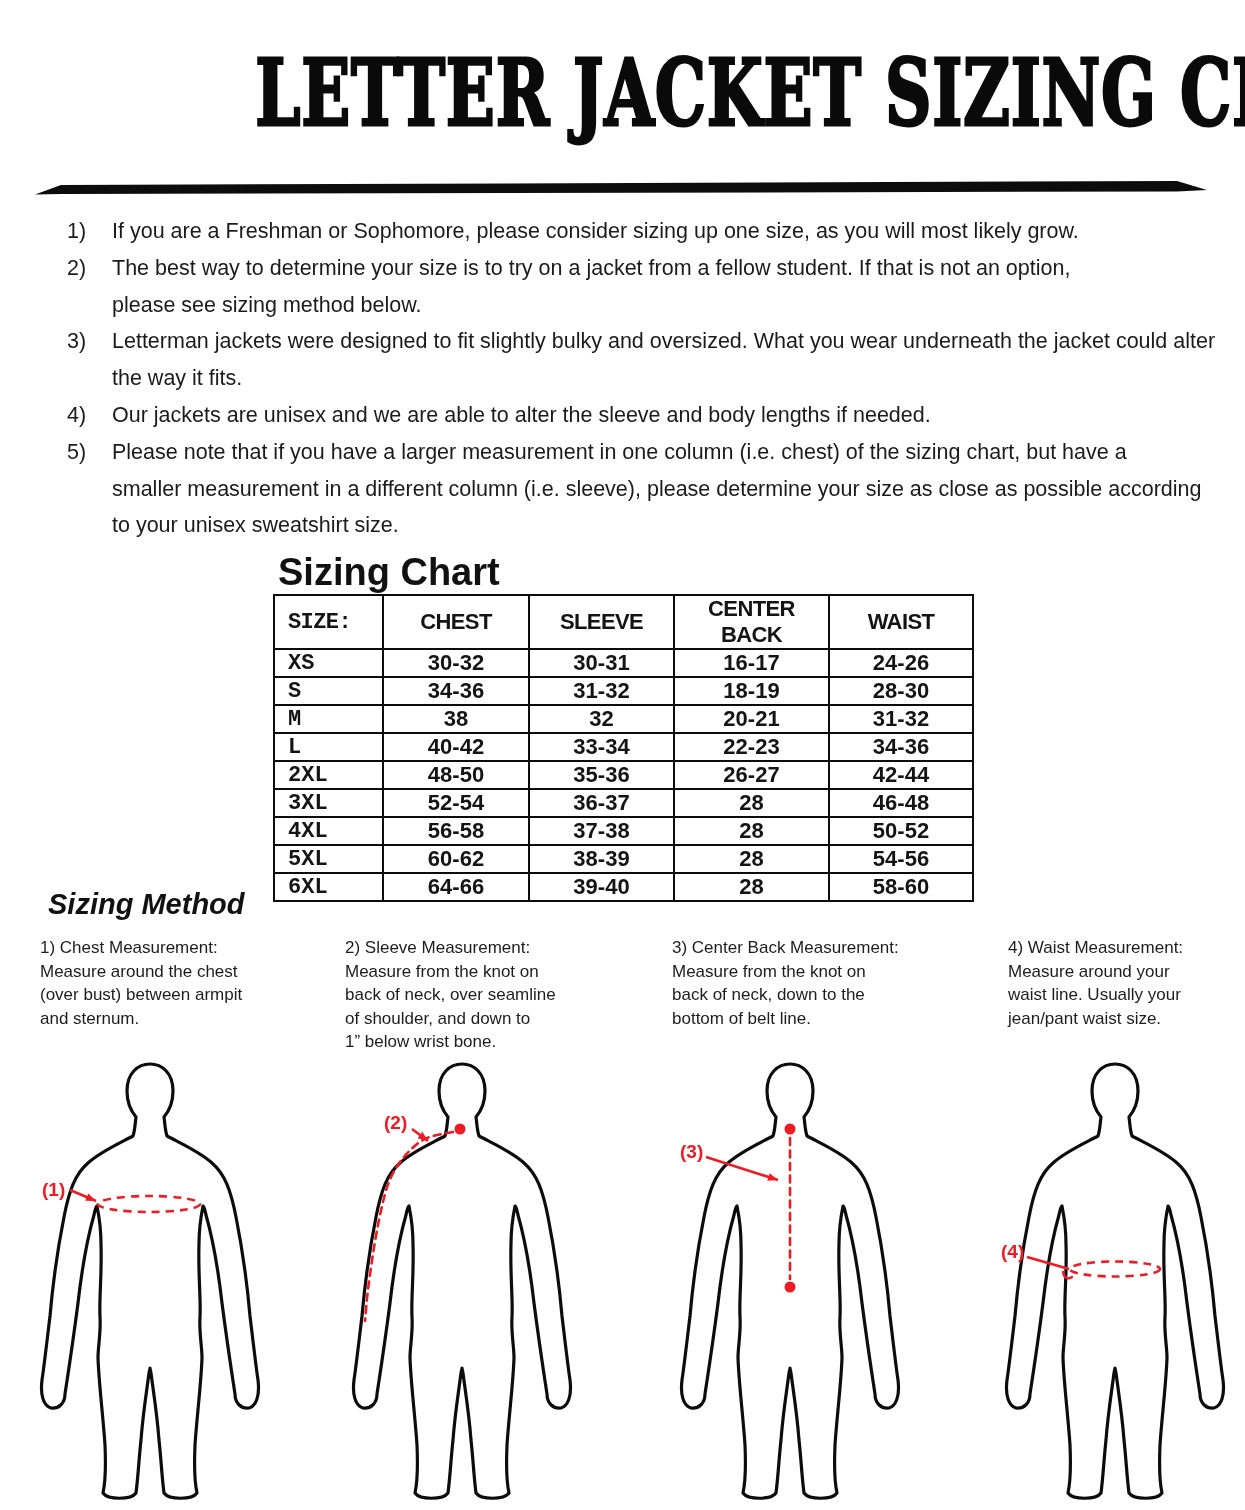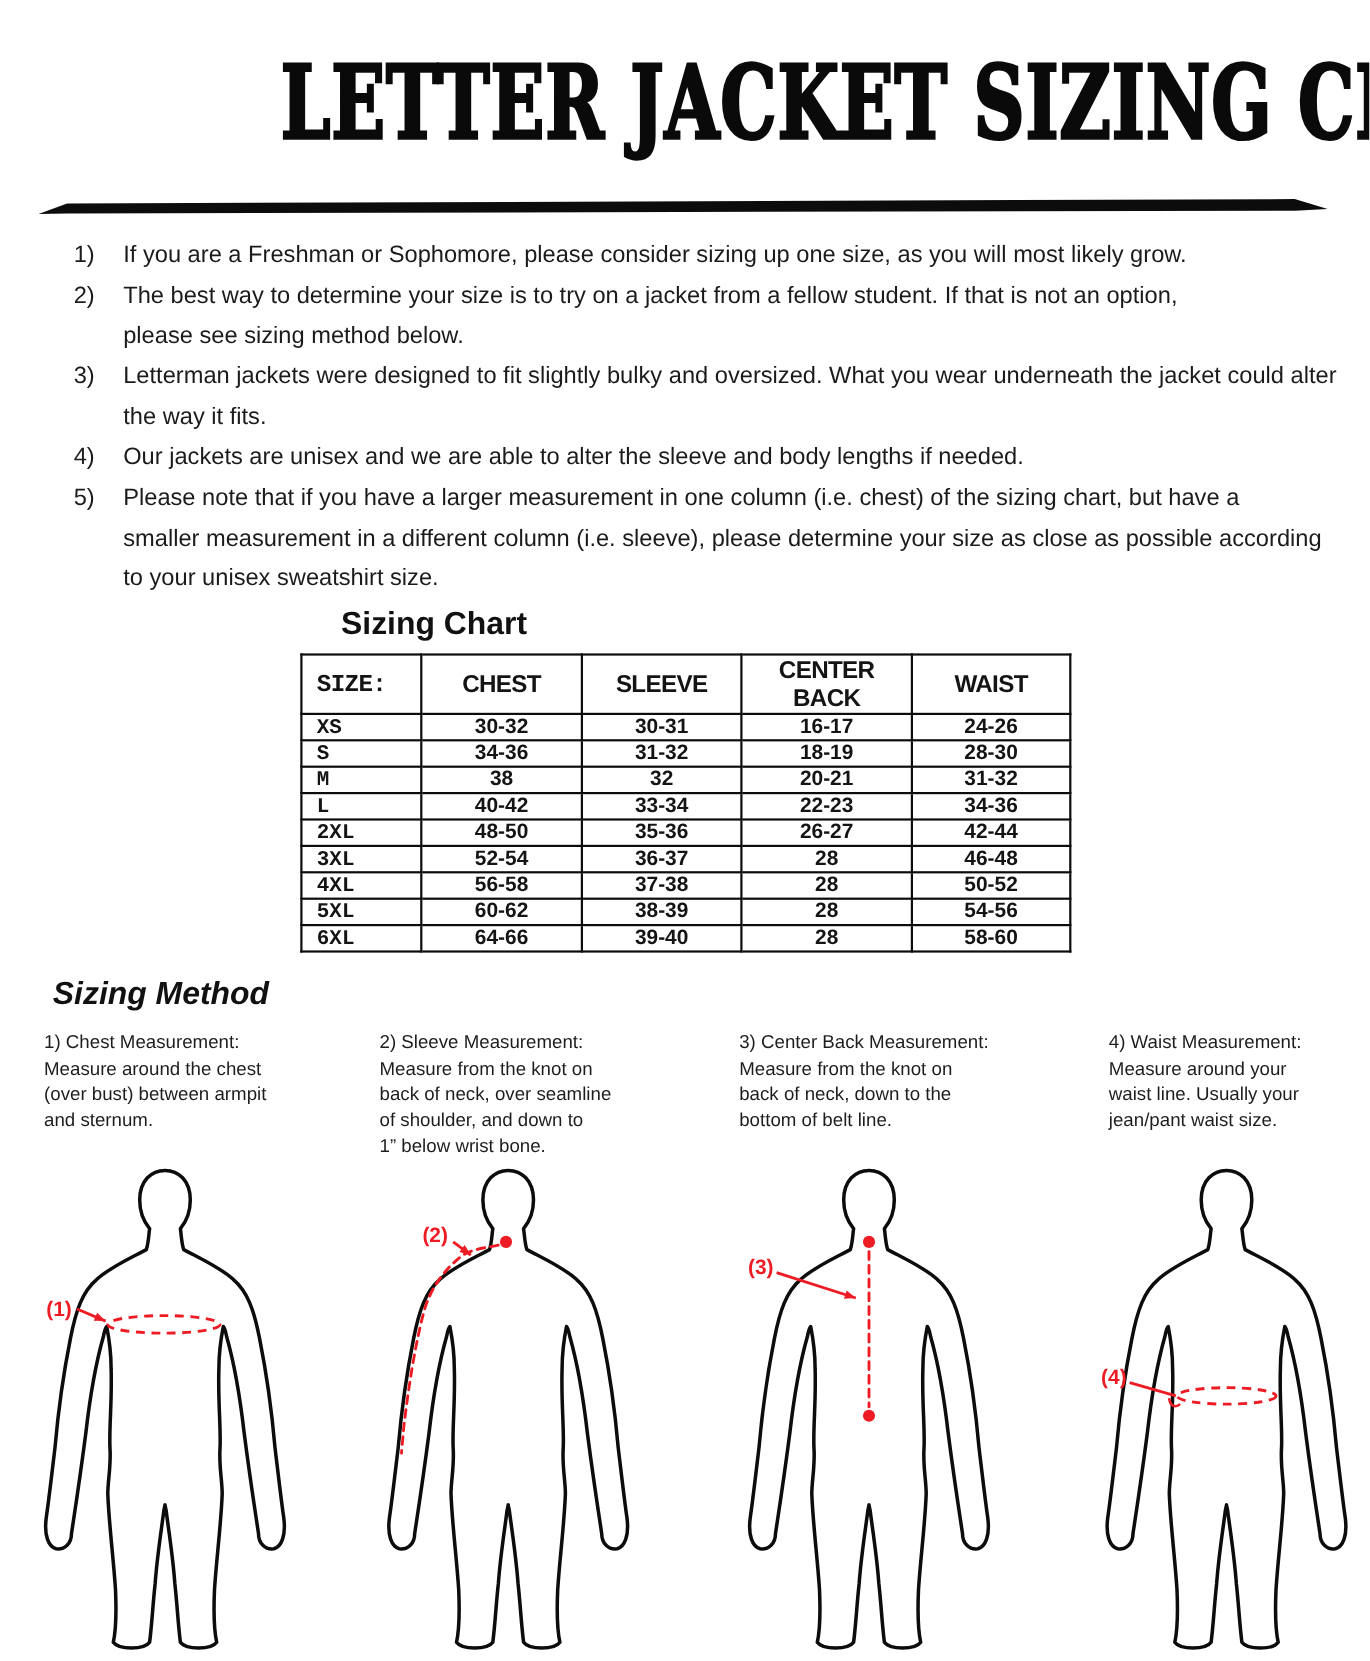--- a/index.html
+++ b/index.html
@@ -17,29 +17,29 @@
     -webkit-text-stroke:3px #0a0a0a; color:#0a0a0a;
   }
   .divider { position:absolute; top:181px; left:35px; }
   
   .notes { position:absolute; top:213px; left:67px; width:1150px; list-style:none;
            font-size:21.5px; line-height:36.8px; color:#1b1b1b; }
   .note-item { display:flex; }
   .note-num { flex:none; width:29px; }
   .note-lines { flex:1;margin-left:16px; }
   
-  .h-chart  { position:absolute; top:551px; left:278px; font-size:29px; font-weight:bold; color:#111;margin-left:32px; }
+  .h-chart  { position:absolute; top:551px; left:278px; font-size:38px; font-weight:bold; color:#111; }
   .h-method { position:absolute; top:888px; left:48px;  font-size:29px; font-weight:bold; color:#111;font-style:italic; }
   
   .size-table { position:absolute; top:594px; left:273px; width:699px;
                 border-collapse:collapse; table-layout:fixed; }
   .size-table th, .size-table td { border:2.4px solid #0c0c0c; font-weight:bold; color:#141414;
                                    text-align:center; padding:0; overflow:hidden; }
   .size-table th { height:36px; font-size:22px; letter-spacing:-0.6px; }
-  .size-table td { height:24px; font-size:19px; }
+  .size-table td { height:24px; font-size:22px; }
   .size-table th:first-child, .size-table td:first-child { text-align:left; padding-left:13px;font-family:Liberation Mono, monospace; }
   
   .methods { position:absolute; top:936px; left:0; width:1245px; height:120px;text-decoration:underline; }
   .method-col { position:absolute; top:0; width:300px; font-size:17px; line-height:23.6px; color:#1d1d1d; }
   
   .figures { position:absolute; top:1058px; left:0; width:1245px; height:452px; }
   .figure  { position:absolute; top:0; width:300px; height:452px; }
   .figure svg { display:block; width:300px; height:452px; }
 </style>
 </head>

